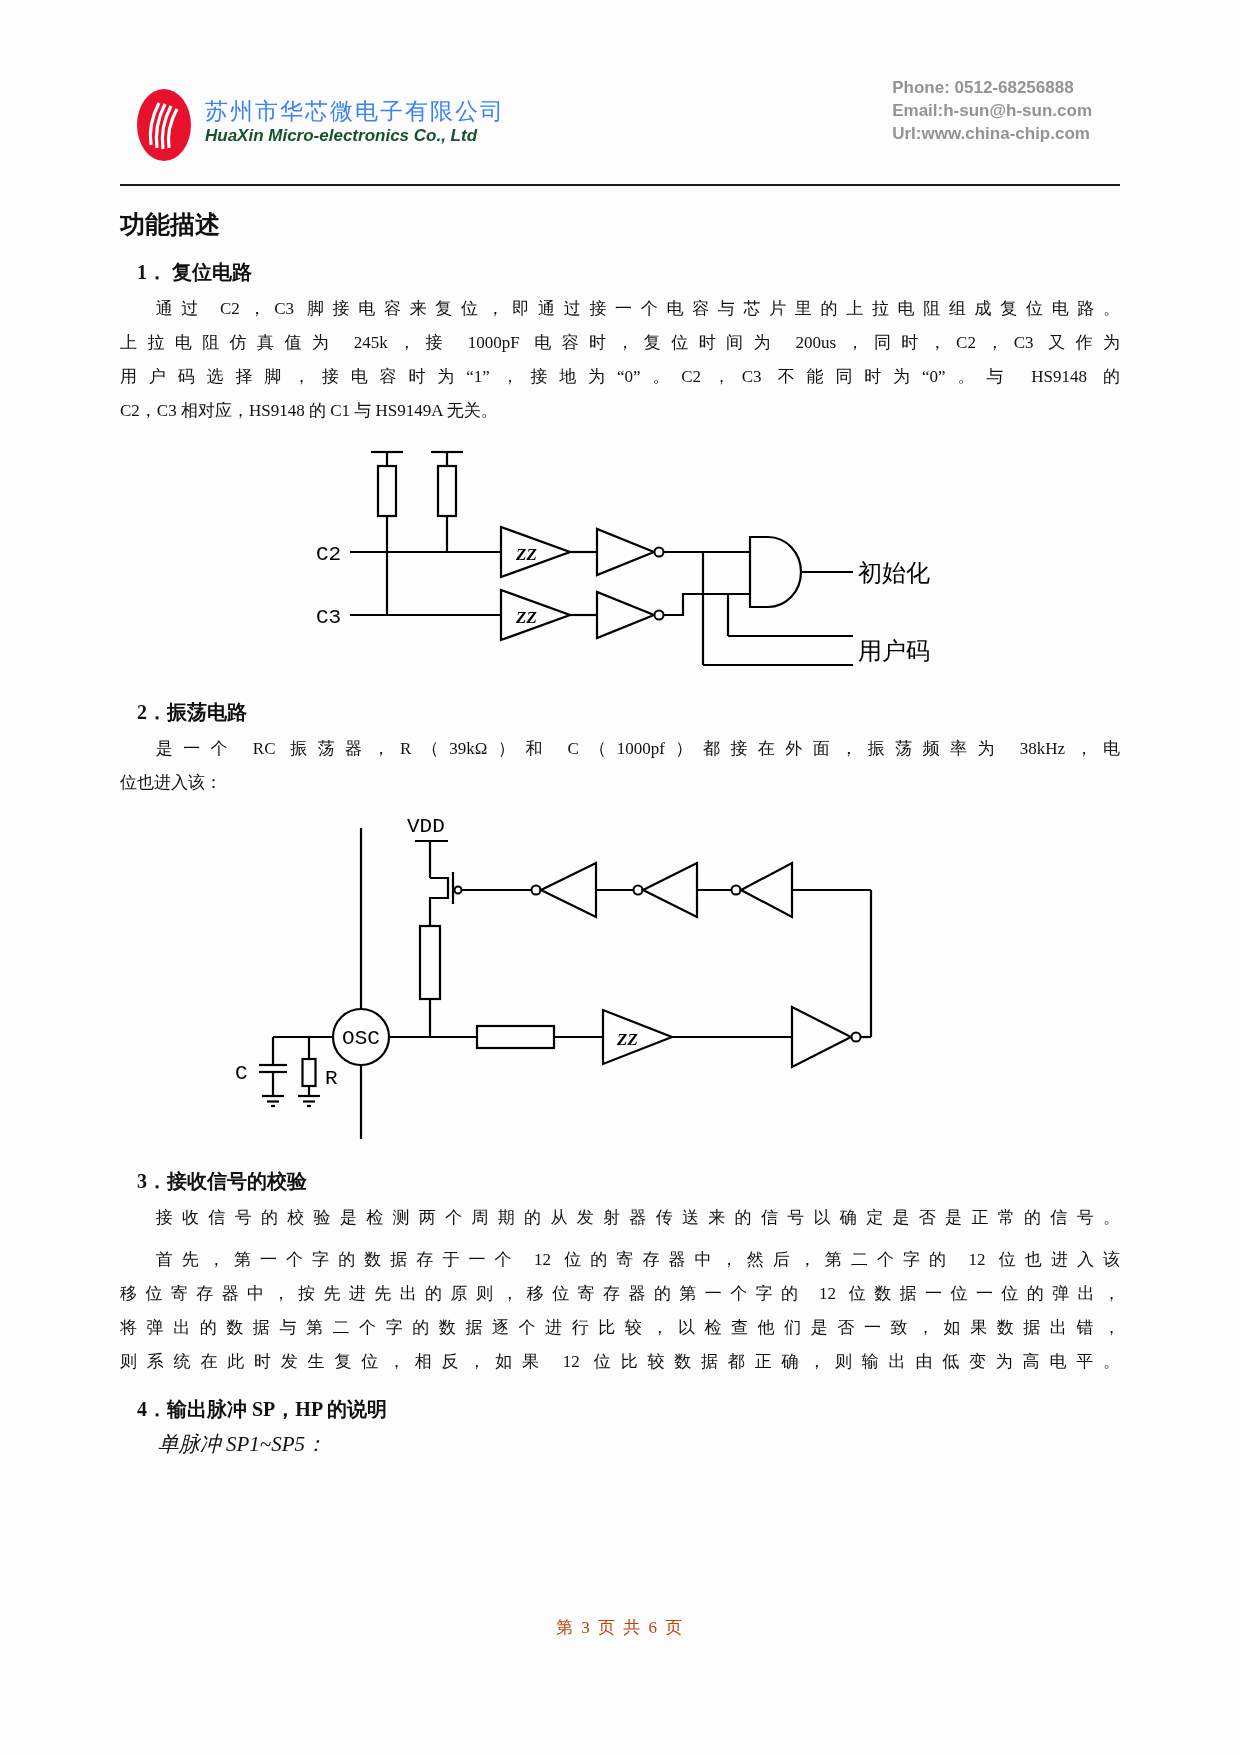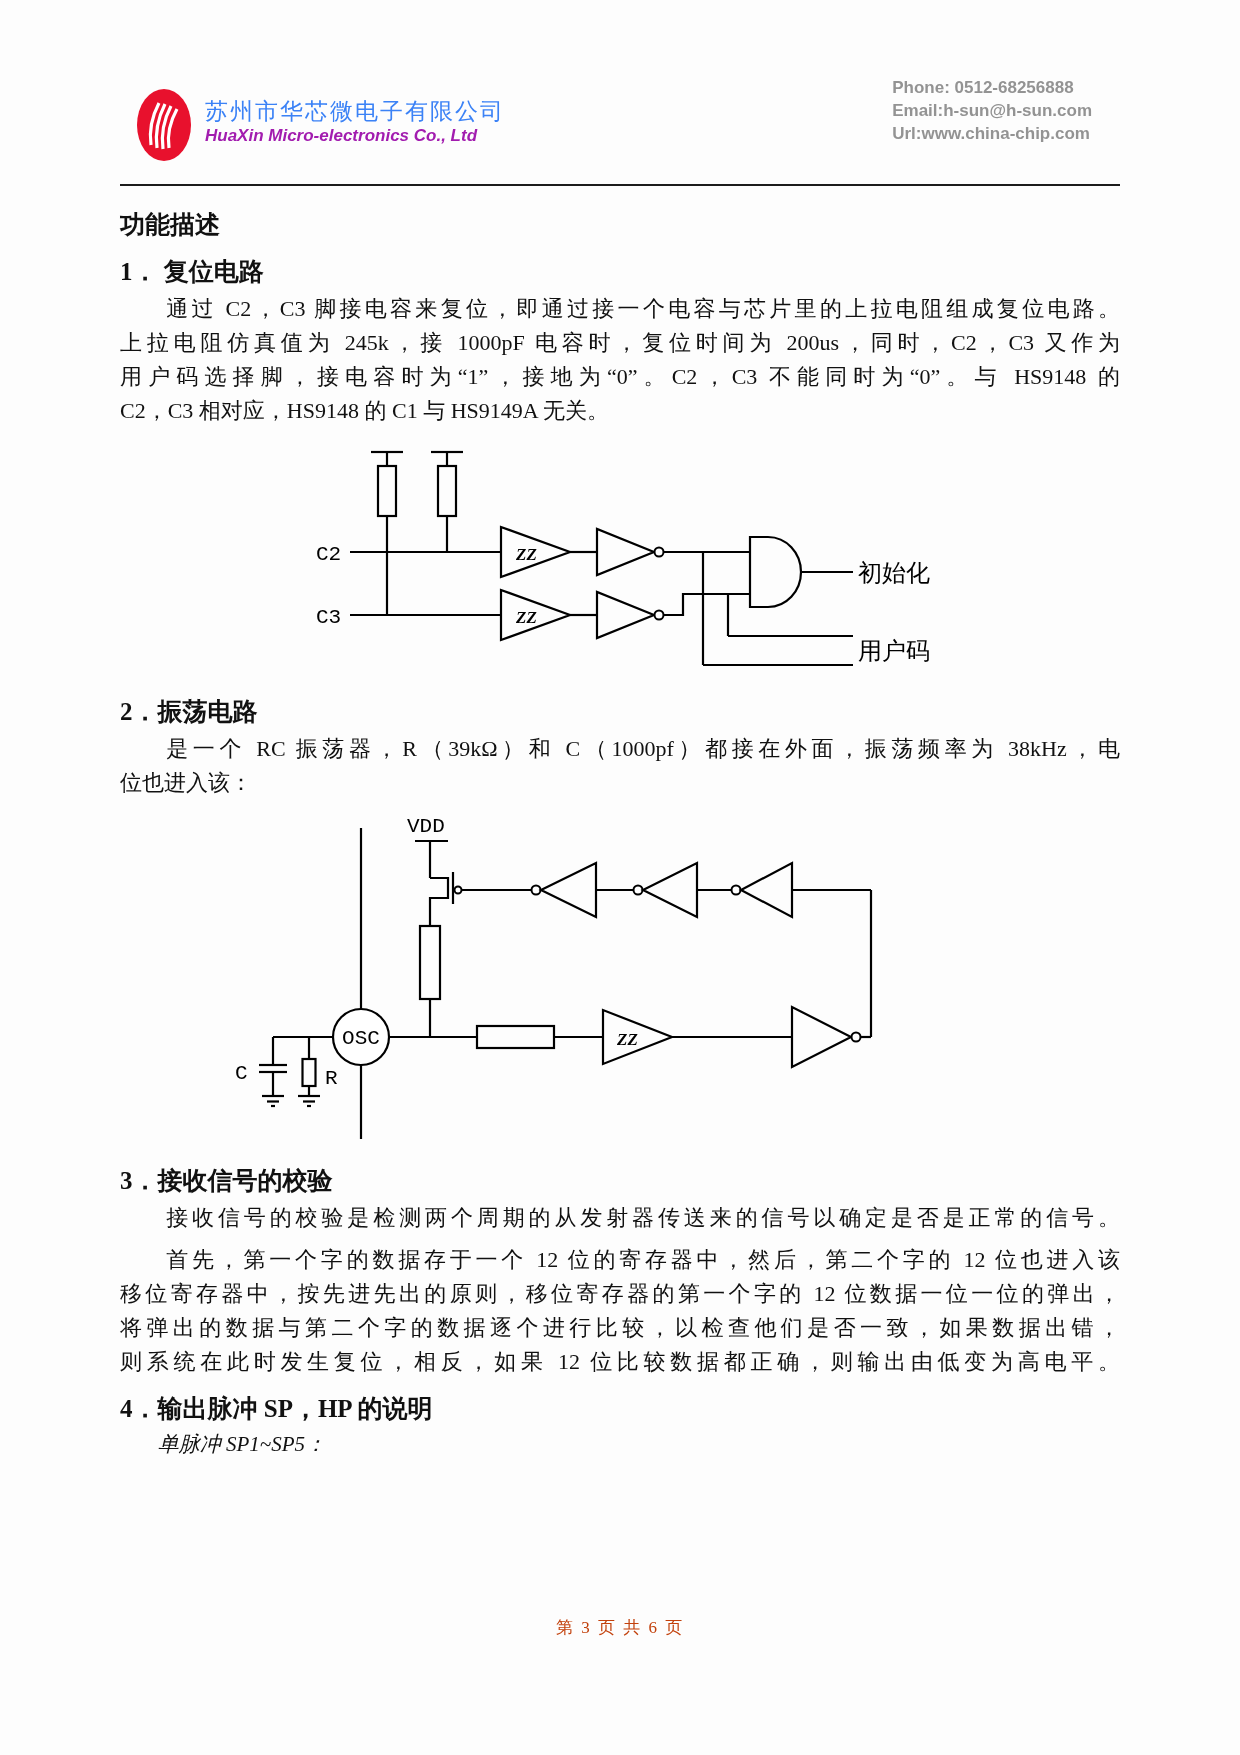--- a/index.html
+++ b/index.html
@@ -7,27 +7,27 @@
     position:relative;width:1240px;height:1755px;margin:0 auto;
     background:#fdfdfd;color:#111;overflow:hidden;
     font-family:"Liberation Serif", serif;
   }
   .content{padding:0 120px;}
   
   .header{position:relative;height:100px;margin-top:84px;border-bottom:2px solid #1c1c1c;}
   .logo{position:absolute;left:16px;top:4px;width:56px;height:74px;}
   .company{position:absolute;left:85px;top:14px;}
   .company-cn{font-family:"Liberation Sans",sans-serif;font-size:23px;line-height:27px;color:#3b82f6;letter-spacing:2px;}
-  .company-en{font-family:"Liberation Sans",sans-serif;font-size:17px;line-height:21px;color:#a21caf;font-weight:bold;font-style:italic;}
+  .company-en{font-family:"Liberation Sans",sans-serif;font-size:17px;line-height:21px;color:#14532d;font-weight:bold;font-style:italic;}
   .contact{position:absolute;right:28px;top:-8px;text-align:left;
     font-family:"Liberation Sans",sans-serif;font-weight:bold;font-size:17px;line-height:23px;color:#939393;}
   
   h1.doc-title{margin:22px 0 0 0;font-size:25px;line-height:34px;font-weight:bold;}
-  h2.sec-heading{margin:16px 0 0 0;font-size:25px;line-height:28px;font-weight:bold;}
-  .plines{margin:6px 0 0 0;font-size:22px;}
+  h2.sec-heading{margin:16px 0 0 17px;font-size:20px;line-height:28px;font-weight:bold;}
+  .plines{margin:6px 0 0 0;font-size:17px;}
   .tline{line-height:34px;text-align:justify;text-align-last:justify;}
   .plines .tline:first-child{text-indent:2.1em;}
   .plines .tline:last-child{text-align-last:left;}
   .plines.force .tline:last-child{text-align-last:justify;}
   .em-line{margin:4px 0 0 0;font-size:21px;line-height:34px;font-style:italic;text-indent:1.8em;}
   
   figure{margin:0;padding:0;}
   .fig1{margin:16px 0 0 150px;}
   .fig2{margin:12px 0 0 95px;}
   .cir{stroke:#000;stroke-width:2.2;fill:none;}

